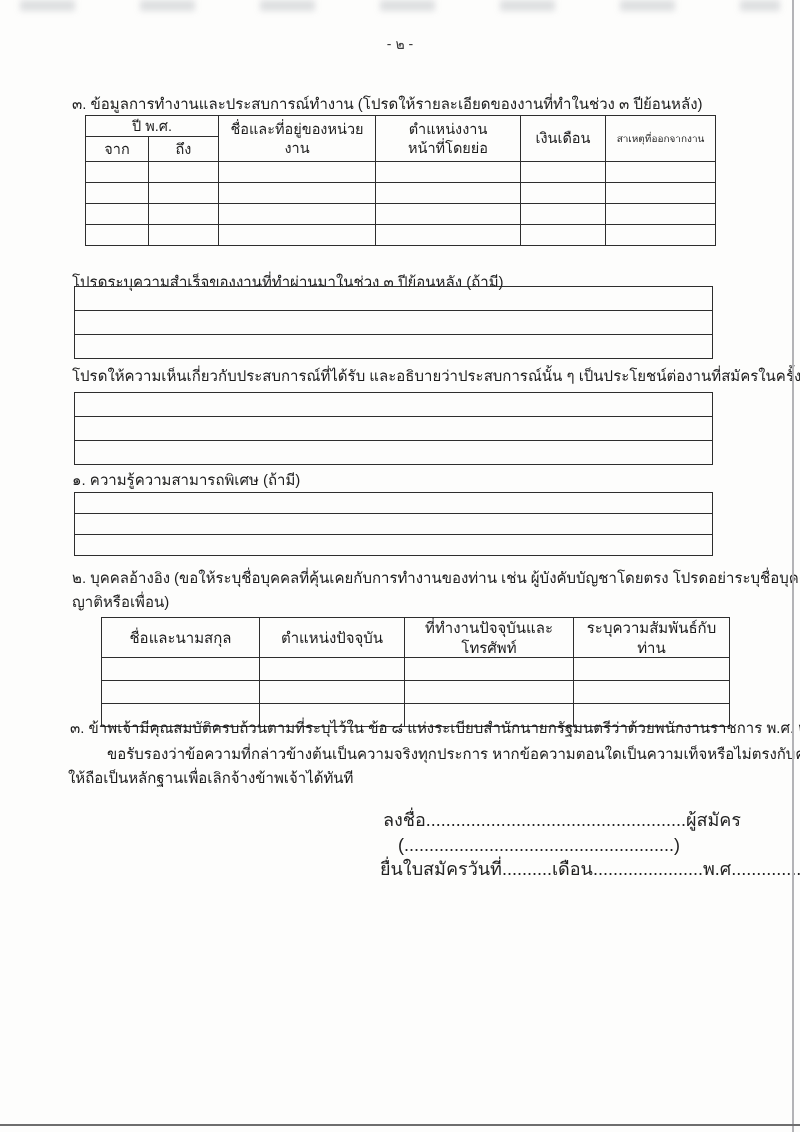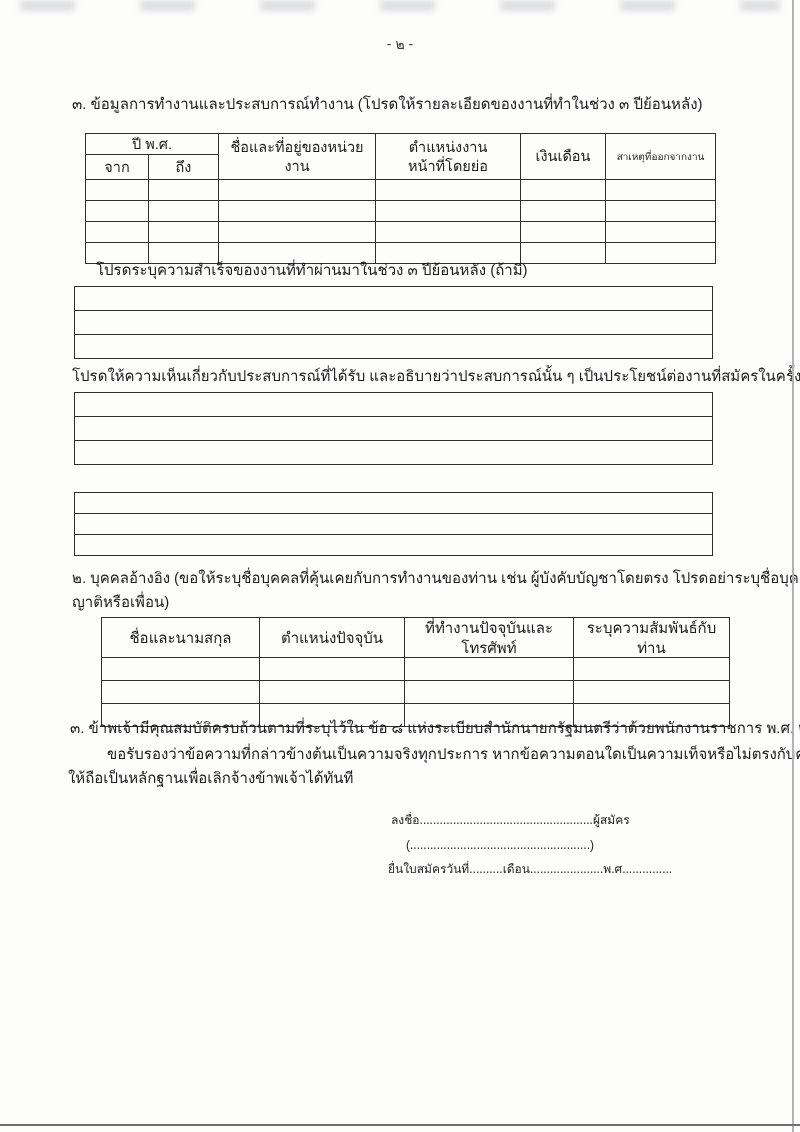--- a/index.html
+++ b/index.html
@@ -20,36 +20,36 @@
   .scan-bottom { position:absolute; left:0; width:800px; top:1124px; height:2px; background:#6e6e6e; }
 
   .page-number { position:absolute; top:33px; left:0; width:100%; text-align:center; font-size:14px; color:#3c3c3c; }
 
   .heading, .prompt, .textline { position:absolute; left:72px; font-size:15px; line-height:24px; white-space:nowrap; }
   .bold { font-weight:normal; margin-right:4px; }
 
   table { border-collapse:collapse; table-layout:fixed; position:absolute; }
   th, td { border:1.4px solid #2e2e2e; padding:0 3px; font-weight:normal; font-size:14.5px; text-align:center; line-height:1.3; vertical-align:middle; }
 
-  .work-table { left:85px; top:133px; width:630px; }
+  .work-table { left:85px; top:115px; width:630px; }
   .work-table thead tr.r1 th { height:20px; }
   .work-table thead tr.r2 th { height:24px;margin-top:40px; }
   .work-table tbody td { height:20px; }
   .h-reason { font-size:10px; }
 
   .ref-table { left:85px; top:617px; width:628px;margin-left:16px; }
   .ref-table thead th { height:24px; font-size:15px; }
   .ref-table tbody td { height:22px; }
 
   .lines-box { position:absolute; left:74px; width:637px; border:1.3px solid #2e2e2e; }
   .lines-box .line-row { height:23px; border-bottom:1.3px solid #2e2e2e; }
   .lines-box .line-row:last-child { border-bottom:none; }
   .small-rows .line-row { height:20px; }
 
-  .sig { position:absolute; font-size:12px; line-height:24px; white-space:nowrap; color:#222;margin-left:8px; }
+  .sig { position:absolute; font-size:18px; line-height:24px; white-space:nowrap; color:#222; }
 </style>
 </head>
 <body>
 
 <div class="page">
 
   <div class="scan-top"></div>
 
   <div class="page-number">- ๒ -</div>
 
@@ -111,34 +111,37 @@
         <td></td>
           <td></td>
           <td></td>
           <td></td>
           <td></td>
           <td></td>
       </tr>
     </tbody>
   </table>
 
-  <div class="prompt" style="top:258px;margin-left:24px;">โปรดระบุความสำเร็จของงานที่ทำผ่านมาในช่วง ๓ ปีย้อนหลัง (ถ้ามี)</div>
+  <div class="prompt" style="top:270px;">โปรดระบุความสำเร็จของงานที่ทำผ่านมาในช่วง ๓ ปีย้อนหลัง (ถ้ามี)</div>
   <div class="lines-box" style="top:286px;">
     <div class="line-row"></div>
     <div class="line-row"></div>
     <div class="line-row"></div>
   </div>
 
   <div class="prompt" style="top:364px;">โปรดให้ความเห็นเกี่ยวกับประสบการณ์ที่ได้รับ และอธิบายว่าประสบการณ์นั้น ๆ เป็นประโยชน์ต่องานที่สมัครในครั้งนี้อย่างไร</div>
   <div class="lines-box" style="top:392px;">
     <div class="line-row"></div>
     <div class="line-row"></div>
     <div class="line-row"></div>
   </div>
 
+  <div class="heading" style="top:468px;">
+    <span class="bold">๑. ความรู้ความสามารถพิเศษ</span><span>(ถ้ามี)</span>
+  </div>
   <div class="lines-box small-rows" style="top:492px;">
     <div class="line-row"></div>
     <div class="line-row"></div>
     <div class="line-row"></div>
   </div>
 
   <div class="heading" style="top:566px;">
     <span class="bold">๒. บุคคลอ้างอิง</span><span>(ขอให้ระบุชื่อบุคคลที่คุ้นเคยกับการทำงานของท่าน เช่น ผู้บังคับบัญชาโดยตรง โปรดอย่าระบุชื่อบุคคลที่เป็น</span>
   </div>
   <div class="textline" style="top:590px;">ญาติหรือเพื่อน)</div>

